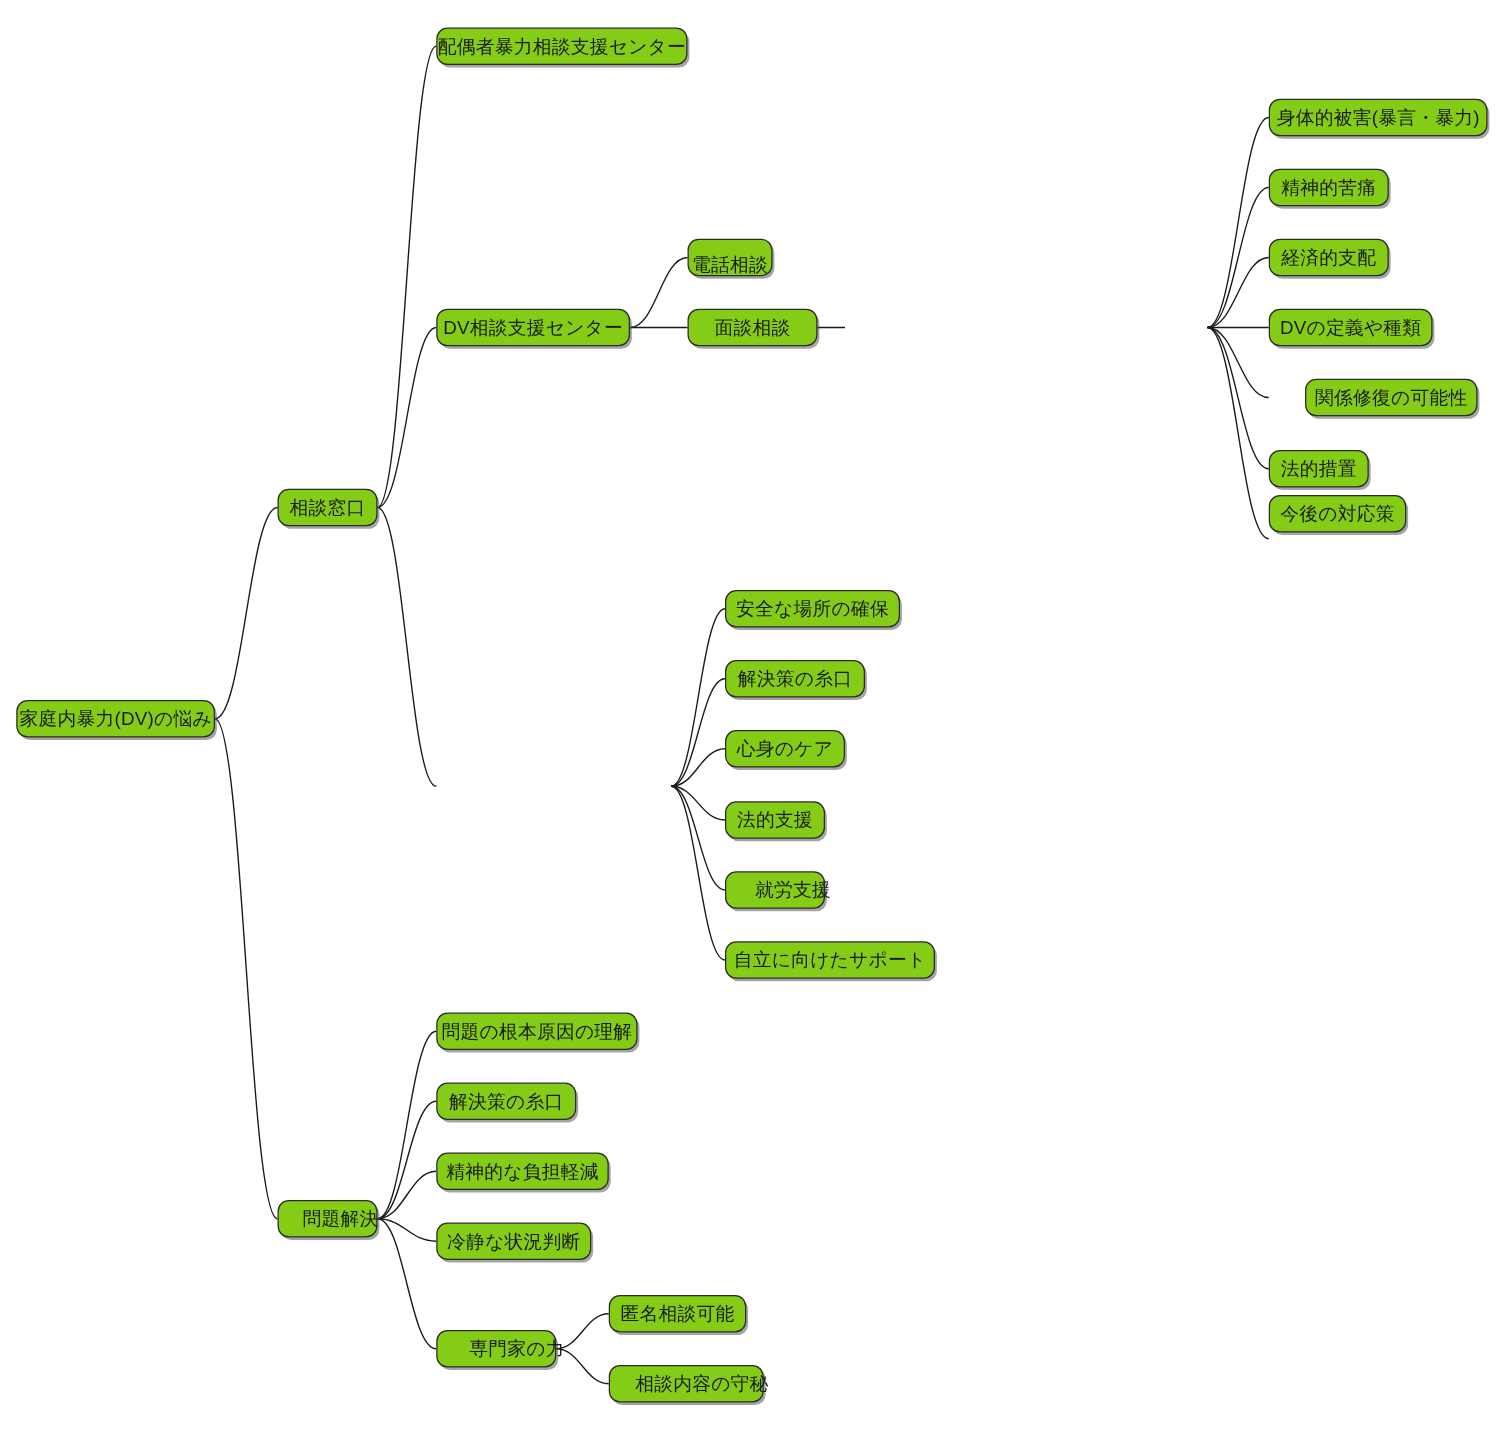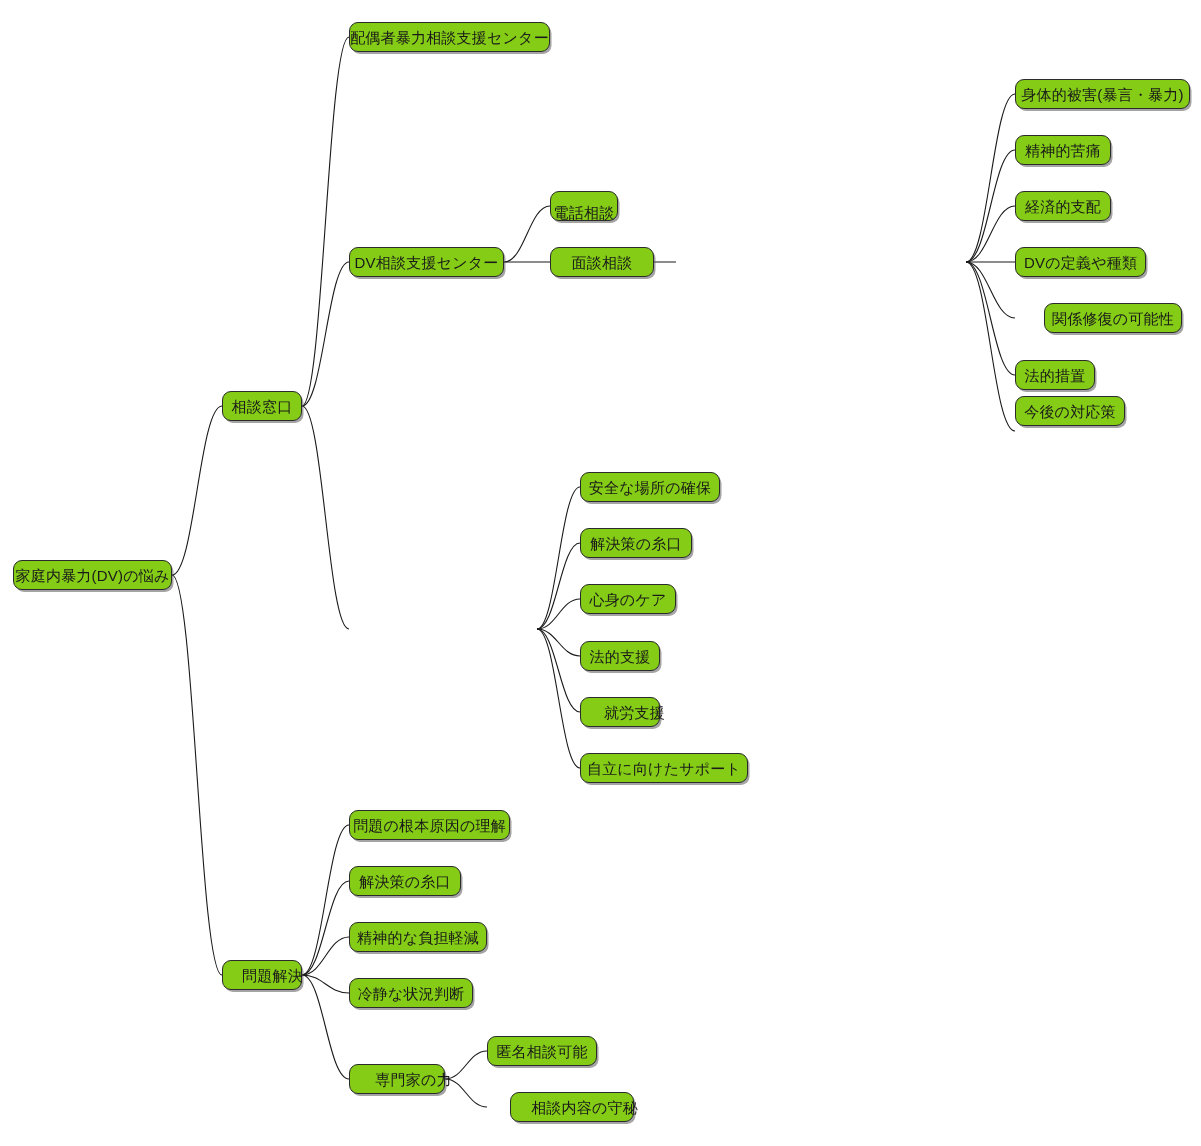--- a/index.html
+++ b/index.html
@@ -160,17 +160,17 @@
       </div>
       <div class="node" style="left: 349px; top: 978px; width: 124px;">
         <span class="label">冷静な状況判断</span>
       </div>
       <div class="node" style="left: 349px; top: 1064px; width: 96px; padding-left: 44px;">
         <span class="label">専門家の力</span>
       </div>
       <div class="node" style="left: 487px; top: 1036px; width: 110px;">
         <span class="label">匿名相談可能</span>
       </div>
-      <div class="node" style="left: 510px; top: 1092px; width: 124px; padding-left: 36px;">
+      <div class="node" style="left: 487px; top: 1092px; width: 124px; padding-left: 36px;">
         <span class="label">相談内容の守秘</span>
       </div>
     </div>
 </div>
 
 </body></html>

